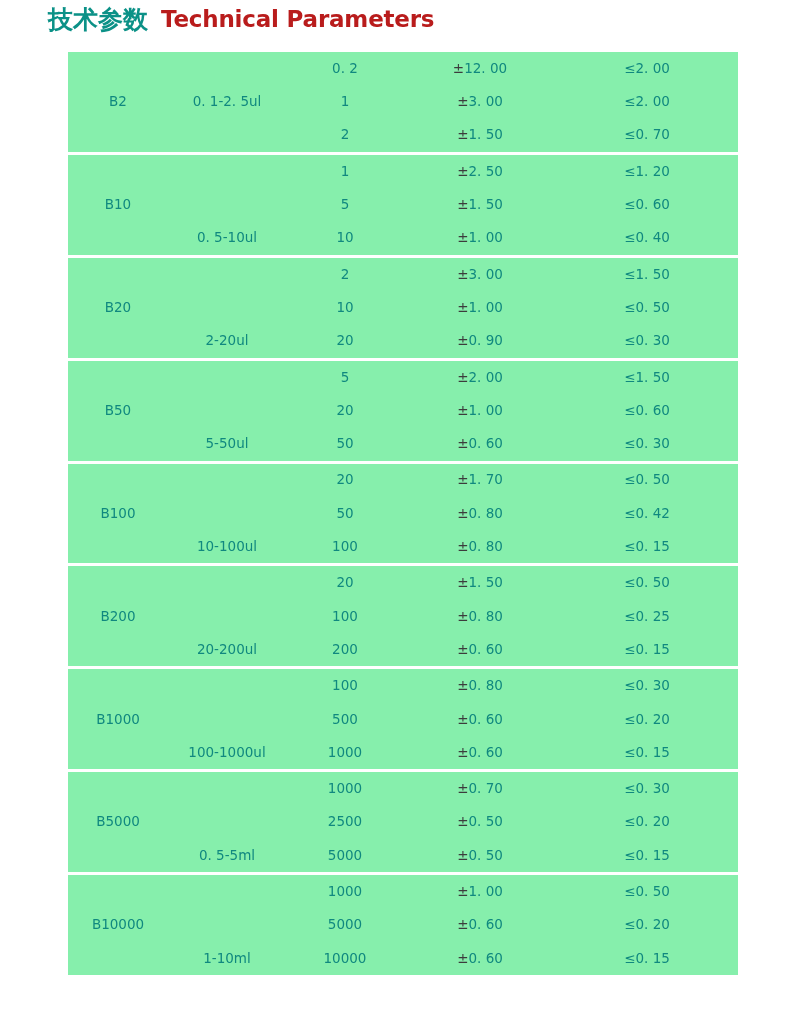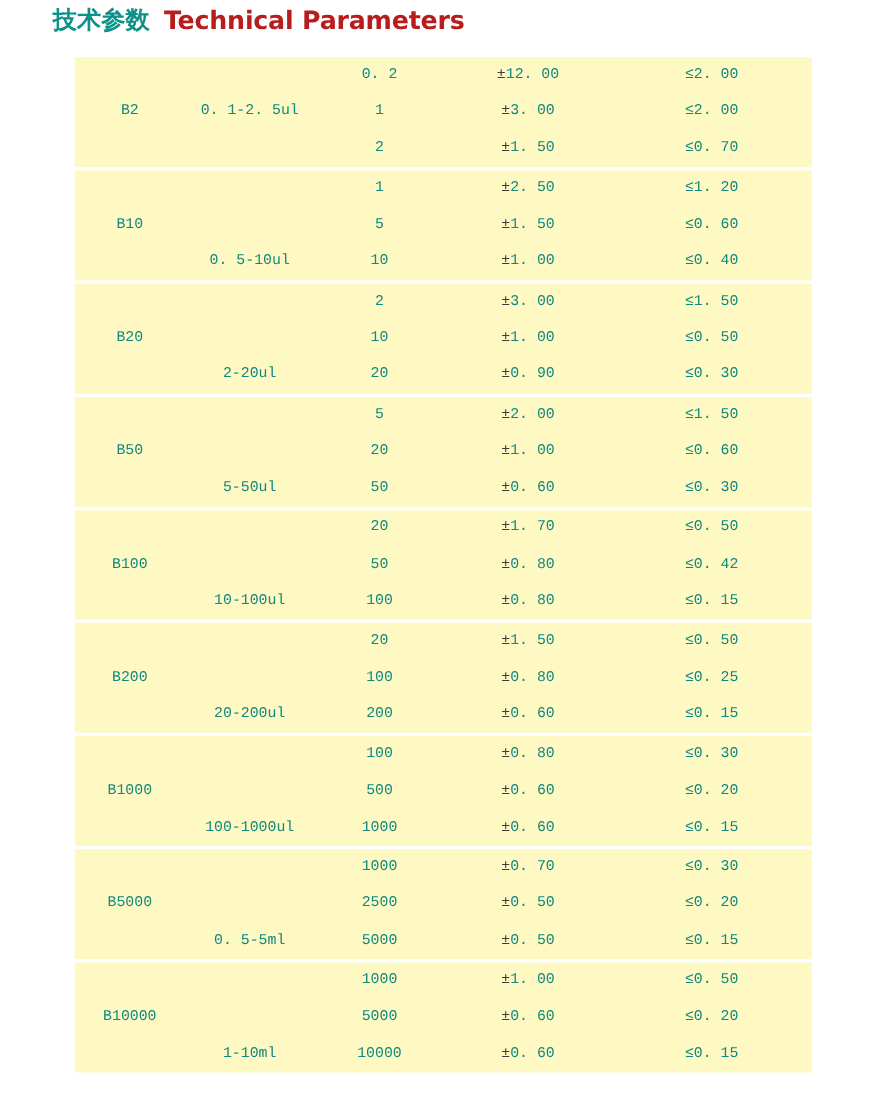--- a/index.html
+++ b/index.html
@@ -27,21 +27,21 @@
   .title-bar {
     position: absolute;
     left: 48px;
     top: 2px;
     height: 34px;
     display: flex;
     align-items: center;
     white-space: nowrap;
   }
   .title-cn {
-    font-size: 22px;
+    font-size: 25px;
     font-weight: 700;
     color: #0b9187;
     letter-spacing: 0px;
     line-height: 1;
   }
   .title-en {
     font-size: 23px;
     font-weight: 700;
     color: #b91c1c;
     margin-left: 13px;
@@ -64,23 +64,22 @@
     align-items: center;
   }
   .th {
     font-size: 13.5px;
     color: #10887f;
     text-align: center;
     line-height: 1;
   }
 
   .group {
-    background: #fef9c3;
+    background: #86efac;
     margin-top: 3px;
-    font-family: Liberation Mono, monospace;
   }
   .group:first-of-type {
     margin-top: 3px;
   }
 
   .row {
     display: flex;
     height: 33.3px;
     align-items: center;
   }

